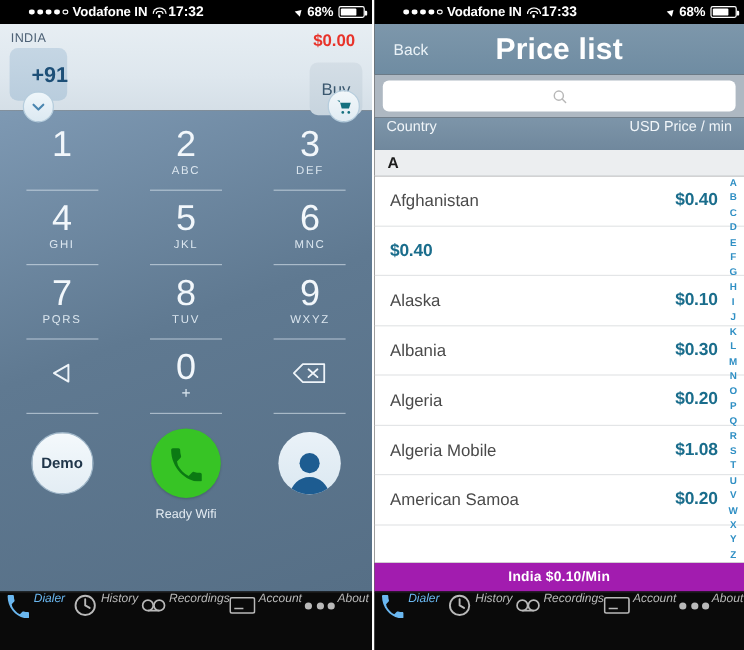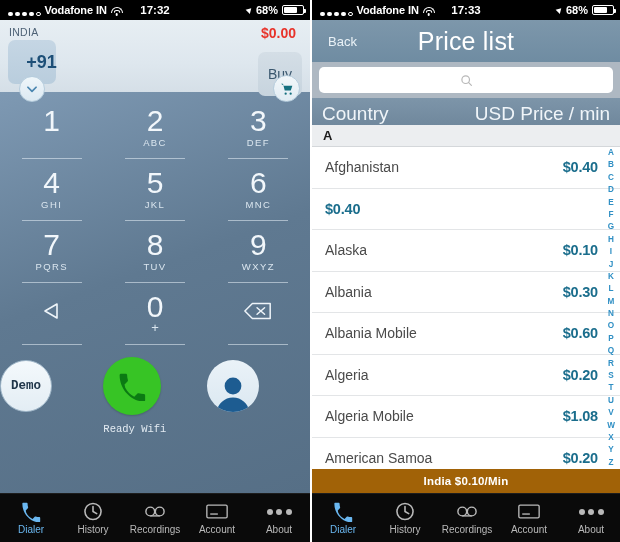--- a/index.html
+++ b/index.html
@@ -9,21 +9,21 @@
   .screens { display:flex; width:620px; height:542px; }
   .phone { position:relative; width:310px; height:542px; overflow:hidden; background:#000; }
   .phone.right { border-left:2px solid #ffffff; }
 
   
   .statusbar {
     height:20px; background:#000; color:#fff;
     display:flex; align-items:center; font-size:11px; font-weight:bold;
     position:relative; z-index:30;
   }
-  .sb-left { display:flex; align-items:flex-end; gap:4px; padding-left:8px; }
+  .sb-left { display:flex; align-items:center; gap:4px; padding-left:24px; }
   .dots { display:flex; gap:2.5px; align-items:center; }
   .dot { width:4.5px; height:4.5px; border-radius:50%; background:#fff; }
   .dot.hollow { background:transparent; border:1px solid #fff; width:4.5px; height:4.5px; }
   .carrier { font-size:11px; font-weight:bold; letter-spacing:-0.1px; }
   .wifi-ico { width:12px; height:10px; position:relative; display:inline-block; }
   .wifi-ico i { position:absolute; left:50%; transform:translateX(-50%);
     border:1.4px solid #fff; border-bottom:none; border-radius:50% 50% 0 0/100% 100% 0 0; }
   .wifi-ico i:nth-child(1){ width:12px; height:6px; bottom:3.5px; }
   .wifi-ico i:nth-child(2){ width:7px; height:3.5px; bottom:3px; }
   .wifi-ico i:nth-child(3){ width:2.6px; height:2.6px; bottom:0; border-radius:50%; background:#fff; border:none; }
@@ -78,21 +78,21 @@
          position:relative; padding-top:4px; }
   .key .num { font-size:30px; font-weight:300; color:#f2f7fb; line-height:30px; }
   .key .sub { font-size:9.5px; letter-spacing:1.4px; color:#dbe6ef; margin-top:1px; font-weight:500; }
   .key .rule { position:absolute; bottom:5px; left:21%; right:21%; height:1px;
                background:rgba(232,240,247,.55); }
   .key .plus { font-size:13px; color:#dbe6ef; line-height:9px; margin-top:1px; }
   .key svg { margin-top:8px; }
 
   .actions { display:grid; grid-template-columns:repeat(3,1fr); align-items:start;
              padding-top:10px; }
-  .act { display:flex; flex-direction:column; align-items:flex-start;font-family:Liberation Mono, monospace; }
+  .act { display:flex; flex-direction:column; align-items:center; }
   .demo-btn {
     width:52px; height:52px; border-radius:50%;
     background:linear-gradient(180deg,#f4f9fc,#e3edf4); border:1px solid #9fb6c8;
     display:flex; align-items:center; justify-content:center;
     font-size:12.5px; font-weight:bold; color:#20364a;
   }
   .call-btn {
     width:58px; height:58px; border-radius:50%; background:#37c425;
     display:flex; align-items:center; justify-content:center; margin-top:-3px;
     box-shadow:0 1px 2px rgba(0,0,0,.18);
@@ -102,54 +102,54 @@
   .contacts-btn {
     width:52px; height:52px; border-radius:50%;
     background:linear-gradient(180deg,#eaf2f8,#dbe8f1); overflow:hidden; position:relative;
     display:flex; align-items:flex-end; justify-content:center;
   }
   .contacts-btn svg { width:40px; height:40px; display:block; }
 
   
   .tabbar { position:absolute; left:0; bottom:0; width:310px; height:49px; background:#0a0a0a;
             display:flex; border-top:1px solid #1d1d1d; z-index:20; }
-  .tab { flex:1; display:flex; flex-direction:column; align-items:center; justify-content:center;
-         gap:2px; color:#b9b9b9; }
+  .tab { flex:1; display:flex; flex-direction:row; justify-content:center;
+         gap:2px; color:#b9b9b9;font-style:italic; }
   .tab .tlabel { font-size:10px; }
   .tab.active { color:#6ab7f0; }
   .tab svg { width:22px; height:21px; display:block; }
   .dots3 { display:flex; gap:3.5px; align-items:center; height:21px; }
   .dots3 span { width:6px; height:6px; border-radius:50%; background:currentColor; }
 
   
   .navbar { height:42px; background:linear-gradient(180deg,#7d97ab 0%,#6f8ca2 100%);
             display:flex; align-items:center; position:relative; }
   .back-btn { font-size:13px; color:#eaf2f7; padding-left:16px; }
   .nav-title { position:absolute; left:0; right:0; text-align:center; font-size:25px;
-               font-weight:400; color:#ffffff; letter-spacing:.2px; }
+               font-weight:700; color:#ffffff; letter-spacing:.2px; }
   .searchwrap { height:36px; background:#aeb8c2; display:flex; align-items:center; padding:0 7px; }
   .searchbar { flex:1; height:26px; background:#fff; border-radius:5px; position:relative;
                display:flex; align-items:center; justify-content:center; }
   .searchbar svg { width:13px; height:13px; opacity:.55; }
   .colhead { height:27px; background:linear-gradient(180deg,#7d95a9 0%,#70889d 100%);
-             display:flex; align-items:flex-end; justify-content:space-between;
-             padding:0 10px 0 10px; color:#f0f5f9; font-size:19px; }
+             display:flex; align-items:flex-start; justify-content:space-between;
+             padding:0 10px 0 10px; color:#f0f5f9; font-size:12px; }
   .section-hd { height:22px; background:#eceef0; display:flex; align-items:center;
                 padding-left:11px; font-size:13px; font-weight:bold; color:#1b1b1b;
                 border-bottom:1px solid #d4d7da; }
   .list { background:#fff; position:relative; height:calc(542px - 20px - 42px - 36px - 27px - 22px - 24px - 49px); overflow:hidden; }
   .row { height:41.5px; display:flex; align-items:center; justify-content:space-between;
          padding:0 22px 0 13px; border-bottom:1px solid #e3e5e7; }
   .row .cname { font-size:14px; color:#4a4a4a; }
   .row .cprice { font-size:14.5px; color:#1a6d8c; font-weight:bold; letter-spacing:-.2px; }
   .index { position:absolute; right:2px; top:0; width:14px; display:flex; flex-direction:column;
            align-items:center; justify-content:space-between; z-index:5;
            padding:2px 0; height:100%; }
   .index span { font-size:8.2px; line-height:8.2px; color:#2f8fc4; font-weight:bold; }
-  .greenbar { height:24px; background:#a16207; color:#fff; display:flex; align-items:center;
+  .greenbar { height:24px; background:#a21caf; color:#fff; display:flex; align-items:center;
               justify-content:center; font-size:11.5px; font-weight:bold; letter-spacing:.2px;text-align:center; }
 </style>
 </head>
 <body>
 
 <div class="screens">
 
   <div class="phone left">
 
     <div class="statusbar">
@@ -386,24 +386,20 @@
       <div class="row">
         <span class="cprice">$0.40</span>
       </div>
       <div class="row">
         <span class="cname">Alaska</span>
         <span class="cprice">$0.10</span>
       </div>
       <div class="row">
         <span class="cname">Albania</span>
         <span class="cprice">$0.30</span>
-      </div>
-      <div class="row">
-        <span class="cname">Albania Mobile</span>
-        <span class="cprice">$0.60</span>
       </div>
       <div class="row">
         <span class="cname">Algeria</span>
         <span class="cprice">$0.20</span>
       </div>
       <div class="row">
         <span class="cname">Algeria Mobile</span>
         <span class="cprice">$1.08</span>
       </div>
       <div class="row">

